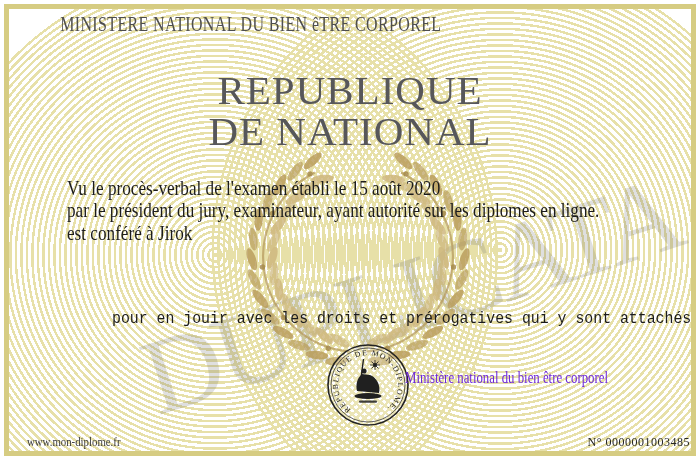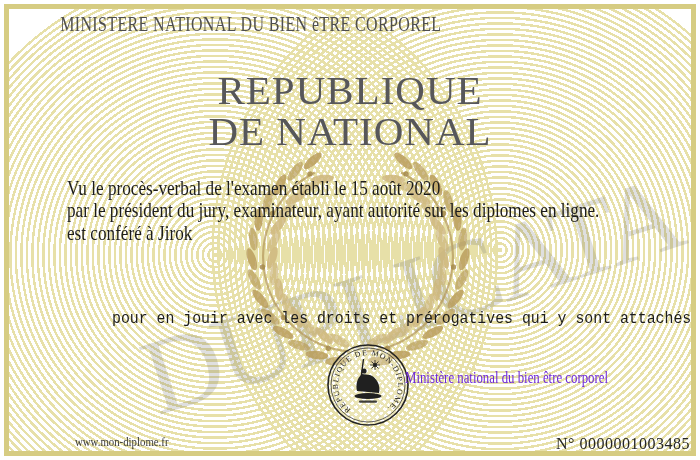--- a/index.html
+++ b/index.html
@@ -24,22 +24,22 @@
   .seal{position:absolute;left:326px;top:343px;width:84px;height:84px;z-index:2;}
   .txt{position:absolute;z-index:3;}
   .header{top:12px;left:0;right:0;text-align:left;font-size:21px;color:#4e4e4e;letter-spacing:.5px;}
   .header .narrow{transform:scaleX(.76);transform-origin:50% 50%;}
   .title{top:70px;left:0;right:0;text-align:center;font-size:41px;line-height:1.0;
          color:var(--title-gray,#57575a);letter-spacing:1px;}
   .body-block{left:67px;top:177px;font-size:22px;line-height:22.4px;color:var(--body-text,#1c1c1c);}
   .tagline{left:112px;top:309px;font-size:16.5px;color:var(--body-text,#1c1c1c);font-family:Liberation Mono, monospace;}
   .sig-label{left:159px;top:370px;font-size:12.5px;color:#51514a;}
   .min-label{left:405px;top:369px;font-size:16px;color:#6d28d9;}
-  .footer-site{left:27px;top:435px;font-size:12px;color:#3c3c3c;margin-left:48px;}
-  .footer-num{right:10px;top:435px;font-size:16px;color:#262626;letter-spacing:.5px;text-align:right;}
+  .footer-site{left:27px;top:435px;font-size:12px;color:#3c3c3c;}
+  .footer-num{right:10px;top:435px;font-size:12px;color:#262626;letter-spacing:.5px;text-align:right;}
   .narrow{display:inline-block;white-space:nowrap;transform-origin:0 50%;}
   .sx78{transform:scaleX(.78);}
   .sx80{transform:scaleX(.80);}
   .sx90{transform:scaleX(.90);}
   .frame{position:absolute;inset:4px;border:5px solid var(--border-gold,#d6cc82);z-index:9;pointer-events:none;}
 </style>
 </head>
 <body>
 
 <div class="cert">

